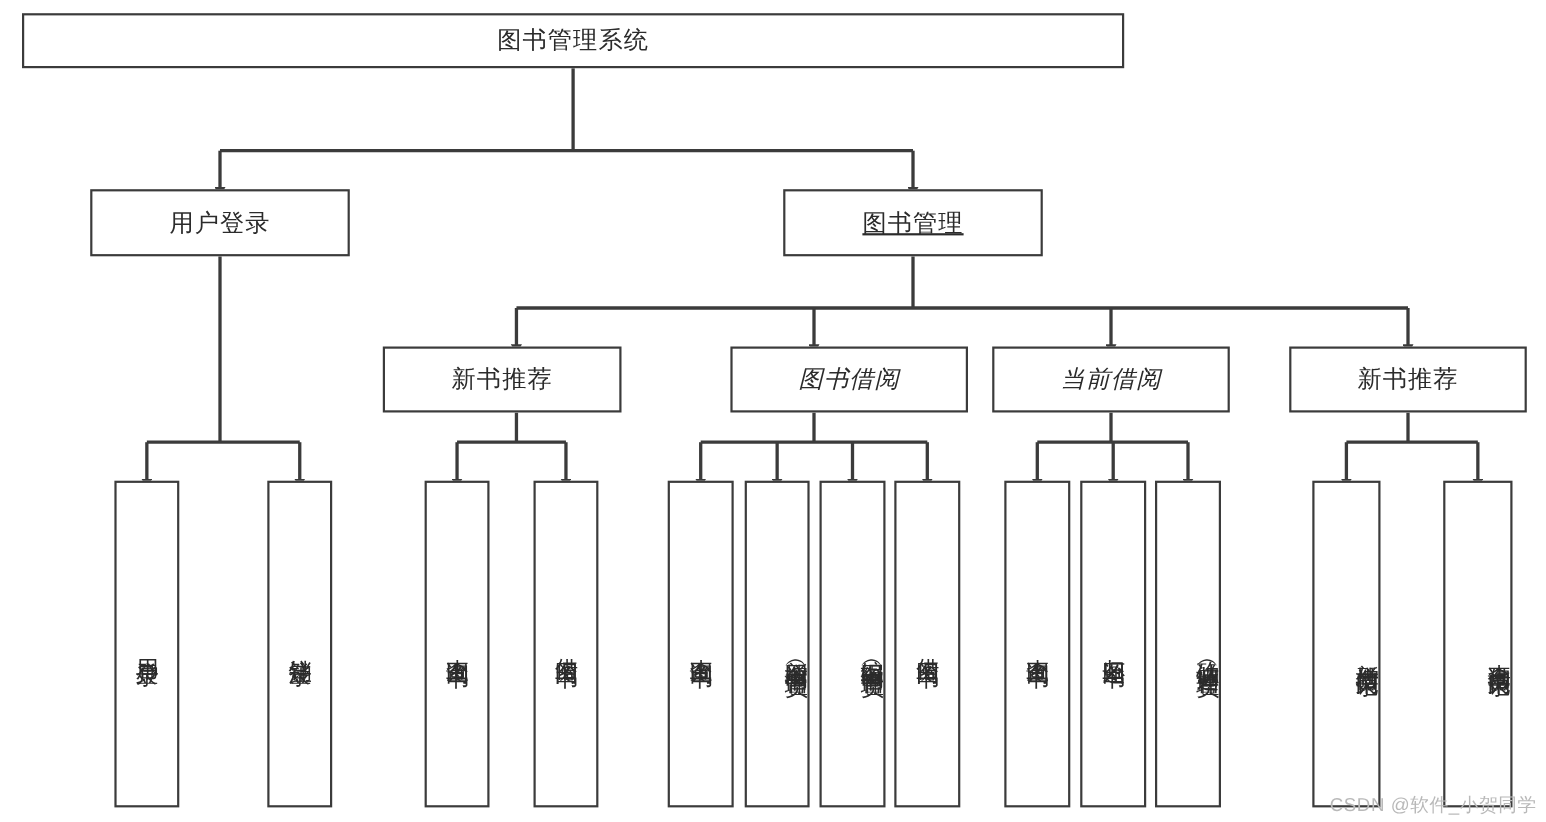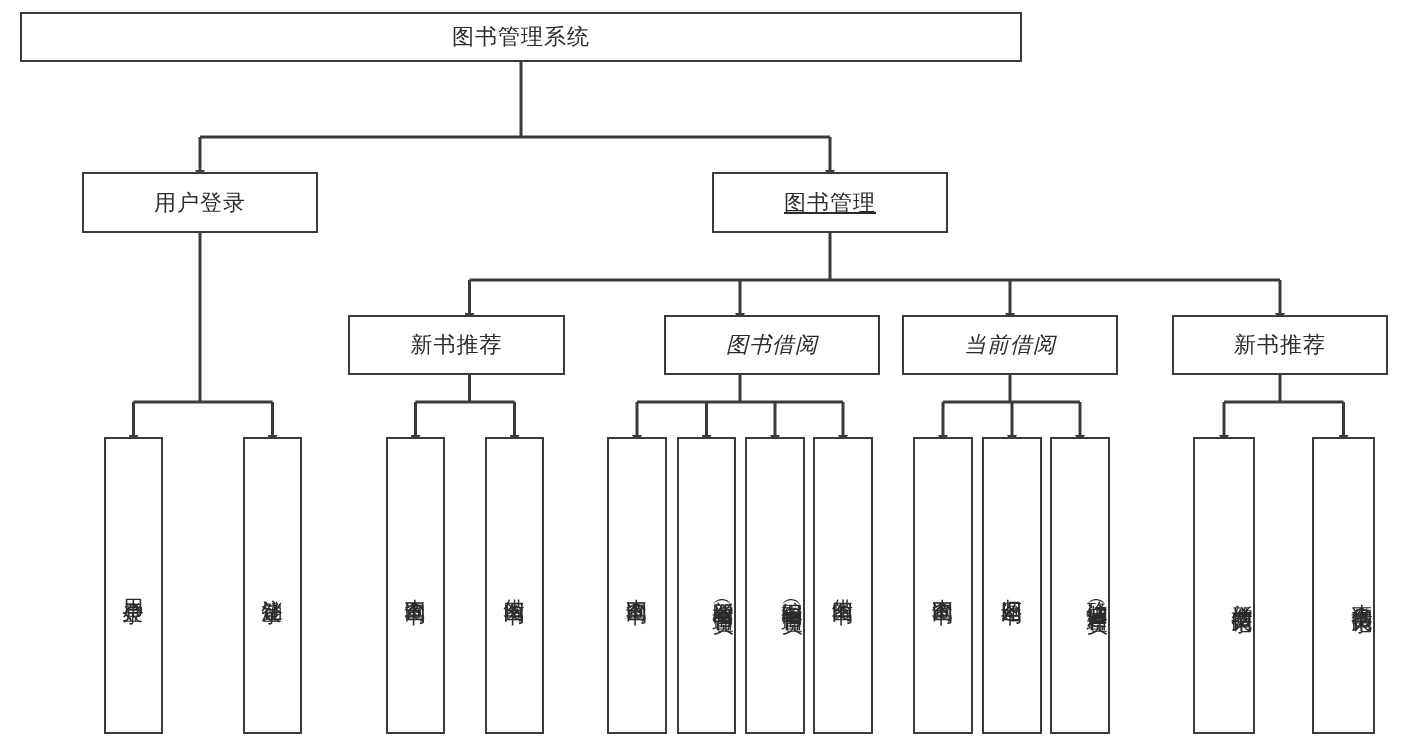--- a/index.html
+++ b/index.html
@@ -170,13 +170,14 @@
         <span class="node-label">确认归还（管理员）</span>
       </div>
       <div class="node vert" style="left: 1193px; top: 437px; width: 62px; height: 297px;">
         <span class="node-label">新增借阅记录</span>
       </div>
       <div class="node vert" style="left: 1312px; top: 437px; width: 63px; height: 297px;">
         <span class="node-label">查询借阅记录</span>
       </div>
     </div>
 
+  <div id="watermark">CSDN @软件_小贺同学</div>
 </div>
 
 </body></html>

